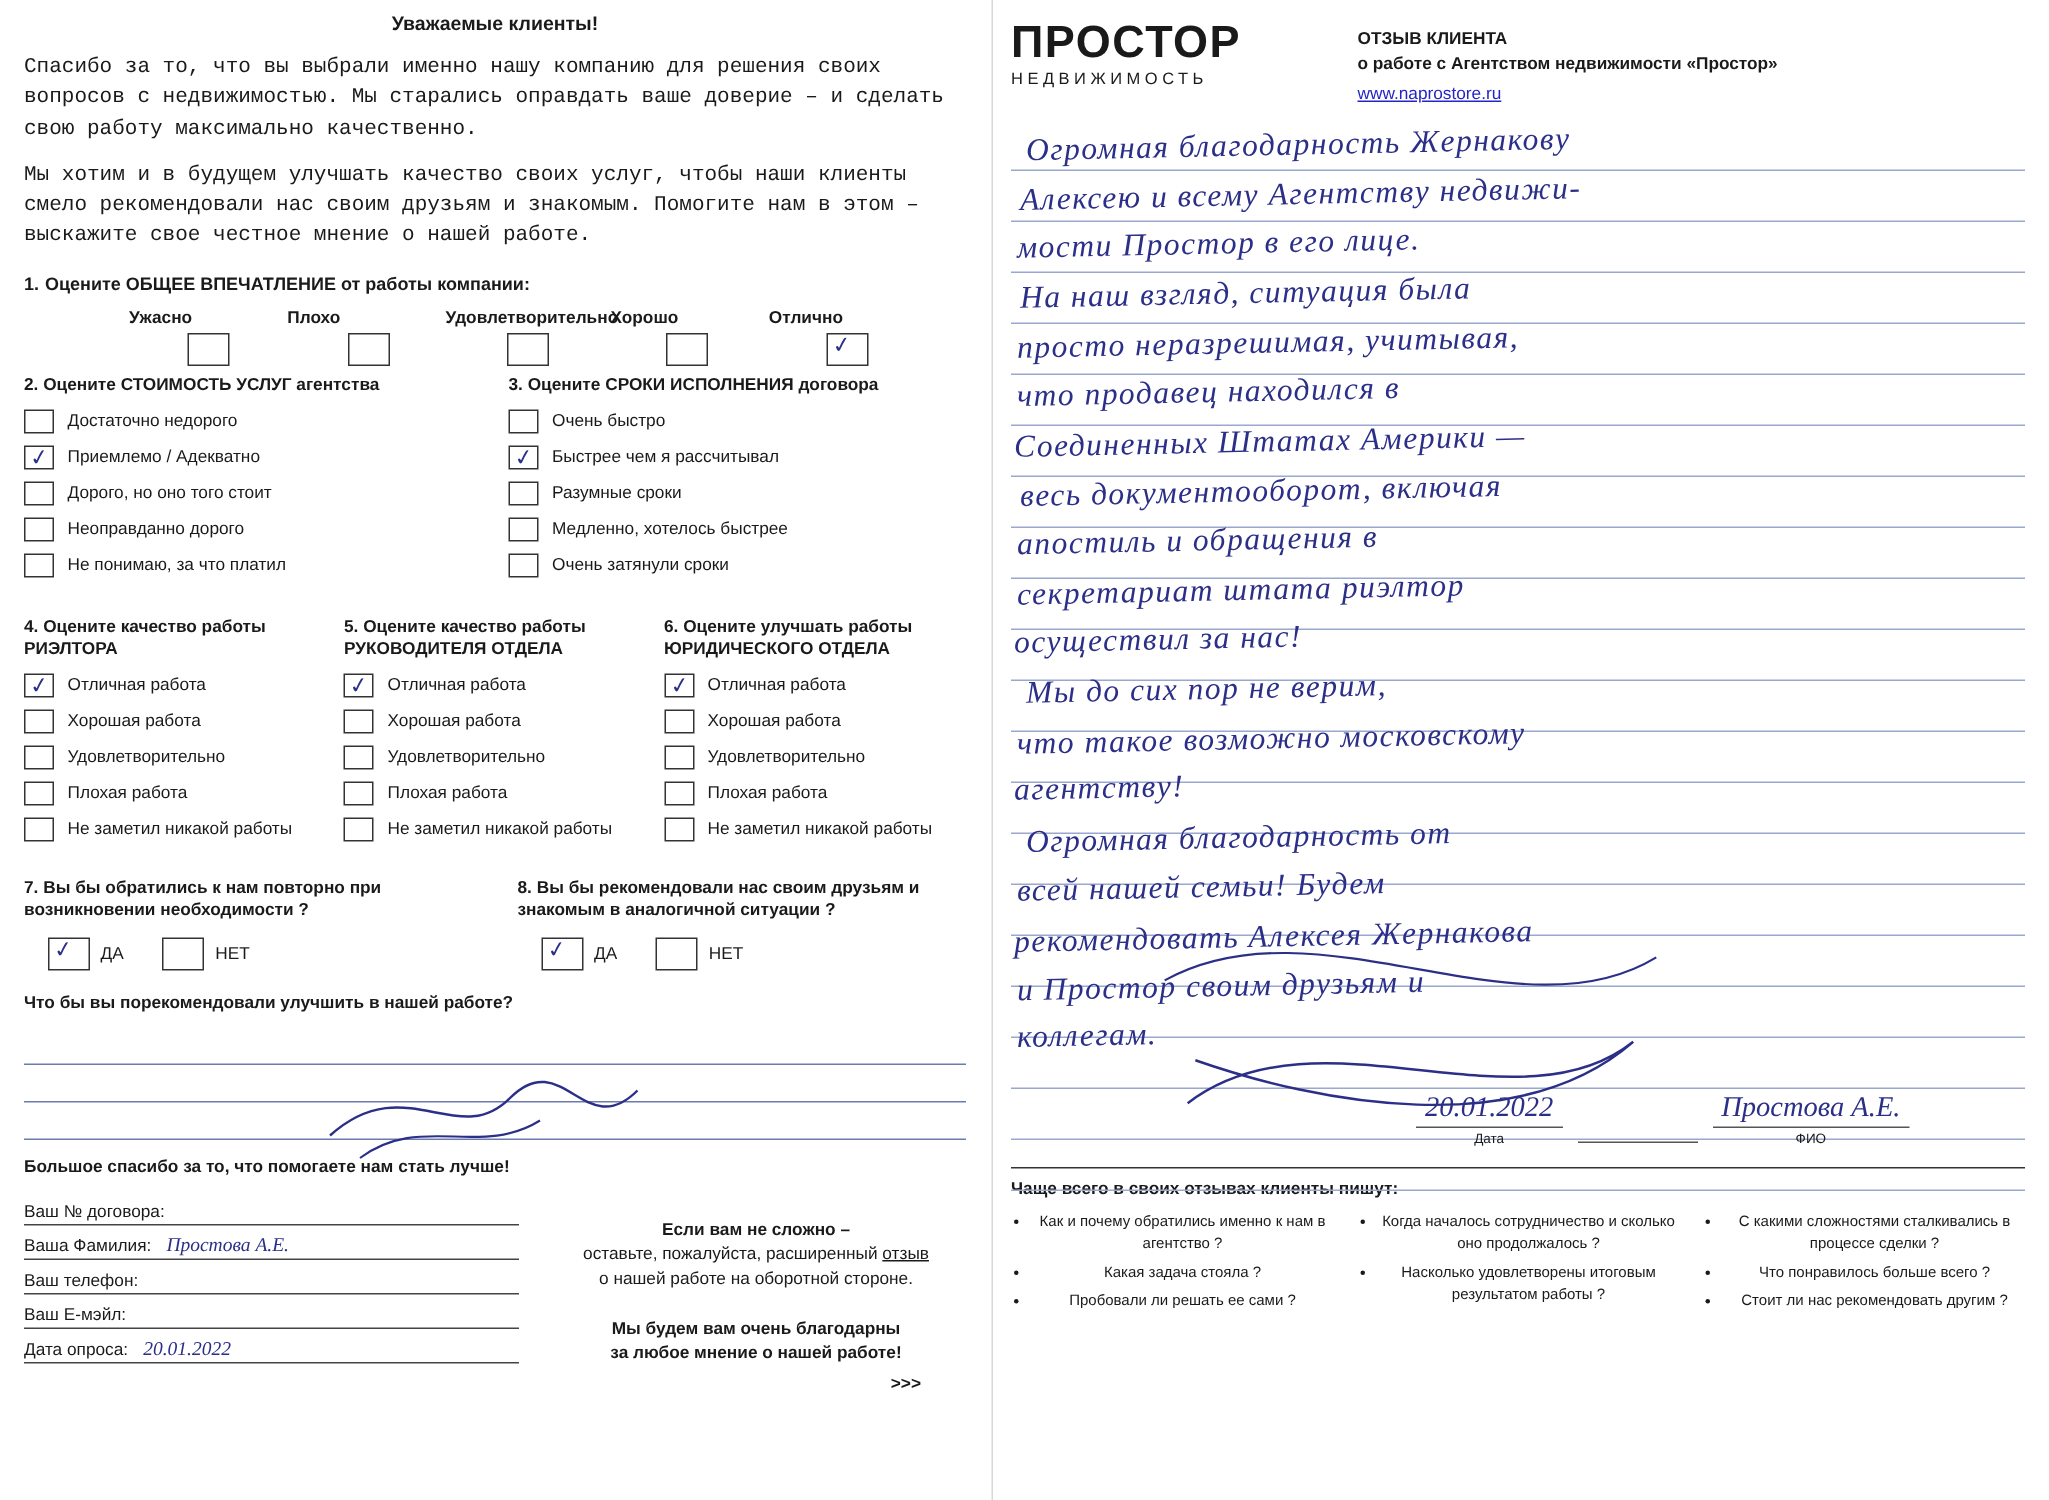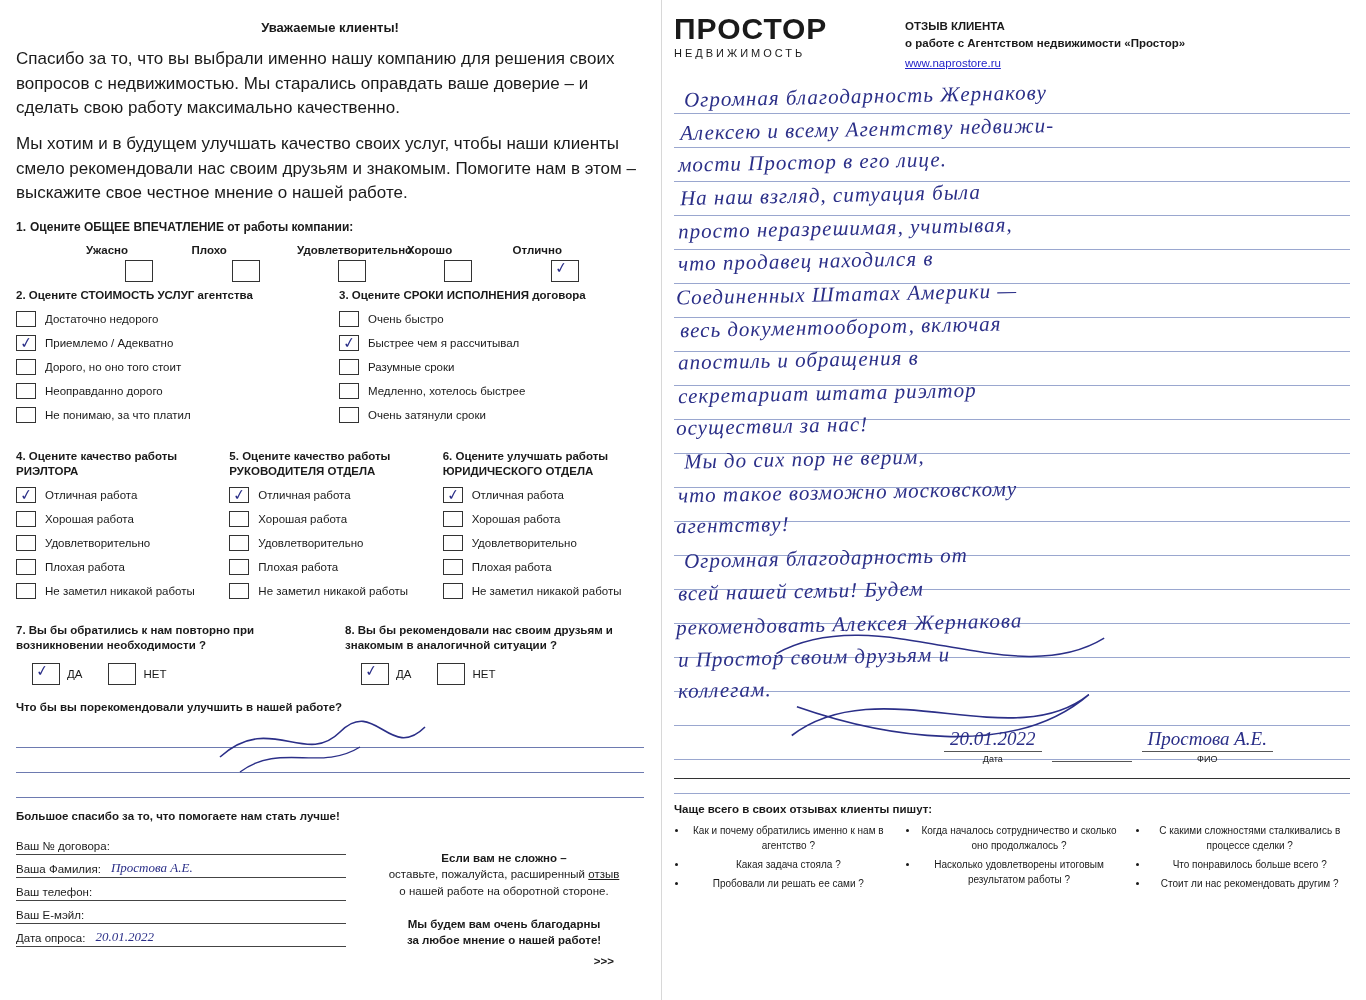--- a/index.html
+++ b/index.html
@@ -5,27 +5,27 @@
   html,body{margin:0;padding:0;}
   body{
     width:1366px;height:1000px;
     background:#ffffff;
     font-family:"Liberation Sans", sans-serif;
     color:#1a1a1a;
     position:relative;
     overflow:hidden;
   }
   .page{position:absolute;inset:0;display:flex;}
-  .left{width:660px;position:relative;padding:16px 16px 0 16px;box-sizing:border-box;}
+  .left{width:660px;position:relative;padding:4px 16px 0 16px;box-sizing:border-box;}
   .divider{position:absolute;left:661px;top:0;bottom:0;width:1px;background:#d8d8d8;}
   .right{flex:1;position:relative;padding:14px 16px 0 14px;box-sizing:border-box;}
 
   
   .l-title{text-align:center;font-weight:bold;font-size:13px;margin:4px 0 12px 0;}
-  .l-para{font-size:17px;line-height:1.45;margin:0 0 11px 0;text-align:left;}
+  .l-para{font-size:14px;line-height:1.45;margin:0 0 11px 0;text-align:left;font-family:Liberation Mono, monospace;}
   .q-title{font-size:12px;font-weight:bold;margin:14px 0 10px 0;text-align:left;}
   .q-title .num{margin-right:4px;}
 
   .scale{display:flex;justify-content:space-between;padding:0 26px 0 70px;margin-bottom:4px;}
   .scale .lbl{font-size:11.5px;font-weight:bold;width:110px;}
   .boxes{display:flex;justify-content:space-between;padding:0 26px 0 70px;}
   .boxes .bx{width:110px;display:flex;justify-content:center;}
   .box{width:28px;height:22px;border:1px solid #333;box-sizing:border-box;position:relative;background:#fff;}
   .box.small{width:20px;height:16px;}
   .tick{position:absolute;left:3px;top:-2px;font-size:15px;color:#2b2f88;font-family:"Liberation Serif",serif;transform:rotate(-8deg);}
@@ -74,21 +74,21 @@
   .ruled{position:relative;margin-top:8px;height:690px;}
   .rline{border-bottom:1px solid #9aa7cf;height:33px;}
   .hw{position:absolute;left:0;right:0;top:0;bottom:0;pointer-events:none;}
   .hwline{position:absolute;color:#2b2f88;font-family:"Liberation Serif",serif;font-style:italic;font-size:21px;letter-spacing:1px;white-space:nowrap;transform:rotate(-1.2deg);}
 
   .sig-row{position:absolute;left:270px;bottom:6px;width:420px;display:flex;gap:10px;align-items:flex-end;}
   .sig-cell{text-align:center;}
   .sig-val{color:#2b2f88;font-family:"Liberation Serif",serif;font-style:italic;font-size:19px;border-bottom:1px solid #555;padding:0 6px 1px 6px;}
   .sig-cap{font-size:9px;margin-top:2px;}
 
-  .foot{border-top:1px solid #333;margin-top:8px;padding-top:24px;}
+  .foot{border-top:1px solid #333;margin-top:8px;padding-top:8px;}
   .foot-title{font-size:11.5px;font-weight:bold;margin-bottom:8px;}
   .foot-cols{display:flex;gap:16px;}
   .foot-col{flex:1;}
   .foot-col ul{margin:0;padding-left:14px;text-align:center;}
   .foot-col li{font-size:10px;line-height:1.5;margin-bottom:4px;}
 </style>
 </head>
 <body>
 
 <div class="page">

